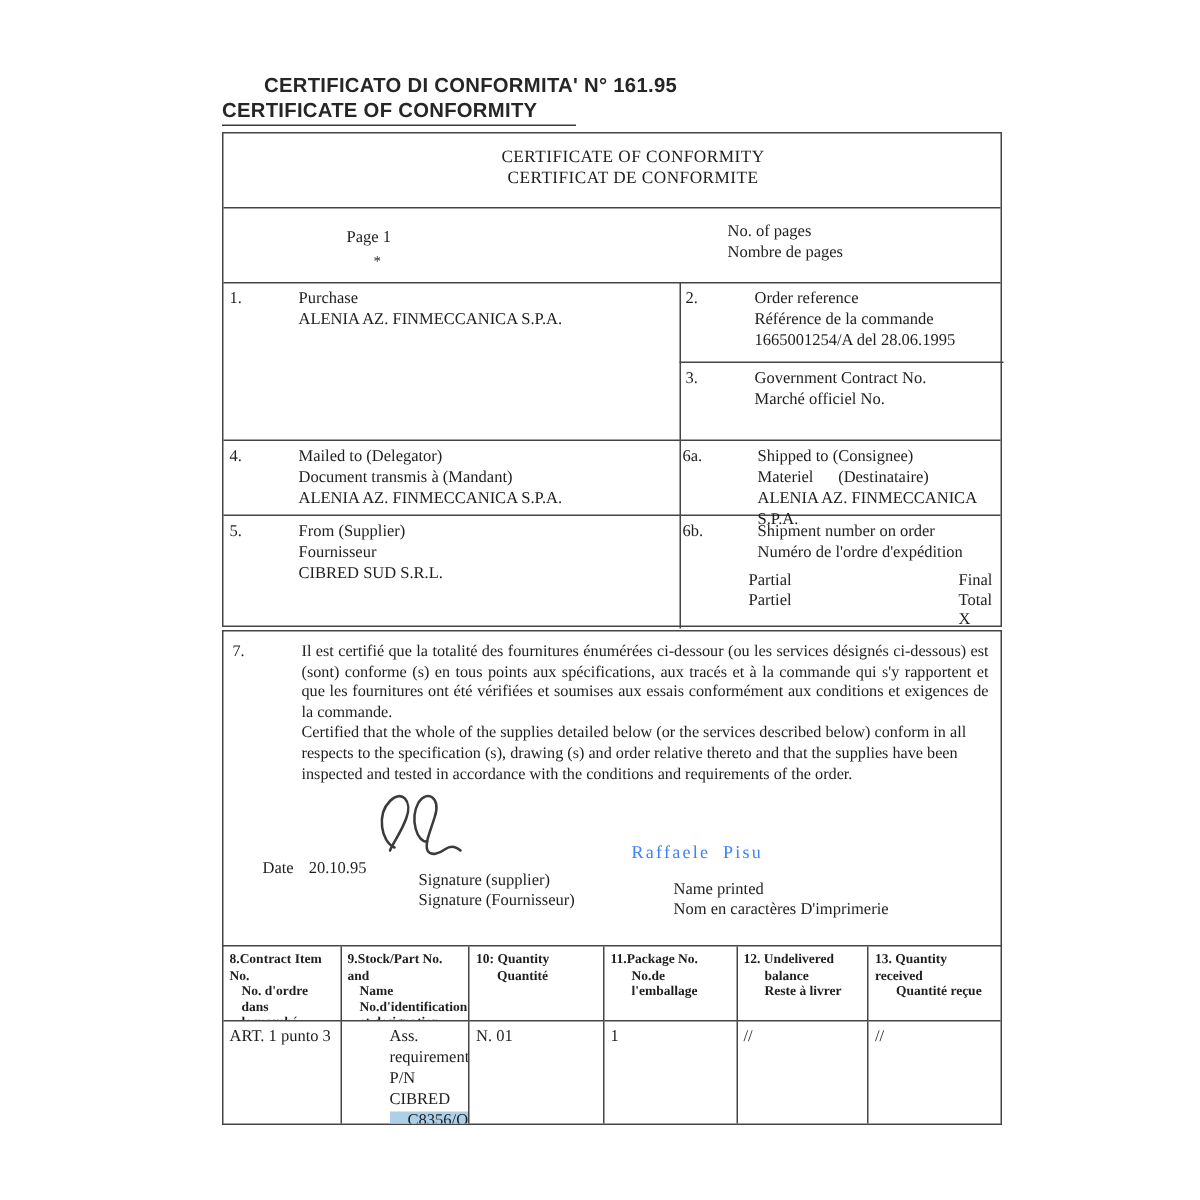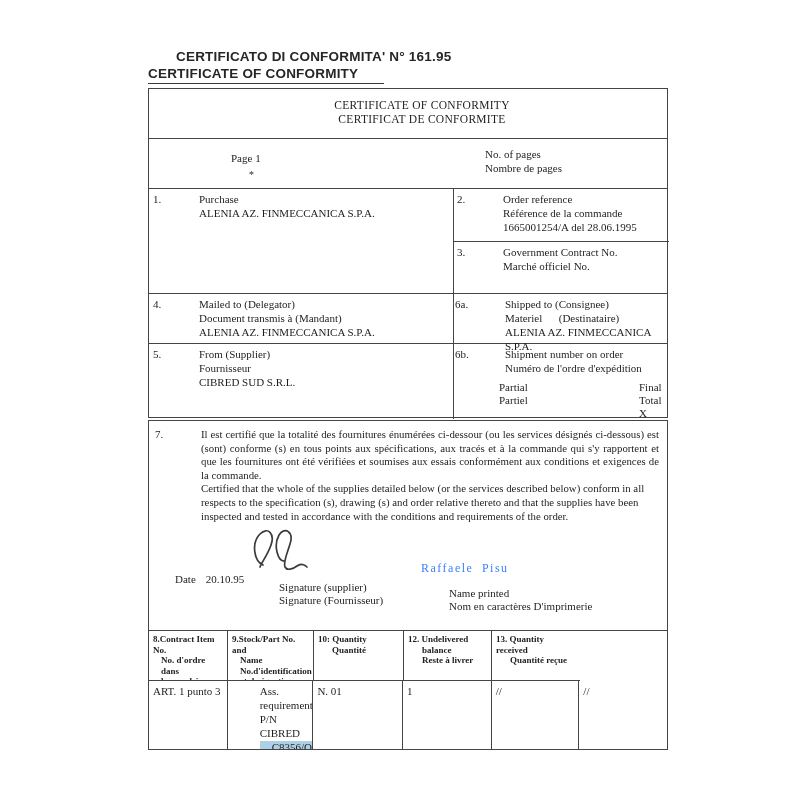--- a/index.html
+++ b/index.html
@@ -195,20 +195,24 @@
       <div class="tcell c9">
         <span>9.Stock/Part No. and</span>
         <span class="ind">Name</span>
         <span class="ind">No.d'identification</span>
         <span class="ind">et designation</span>
       </div>
       <div class="tcell c10">
         <span>10: Quantity</span>
         <span class="ind2">Quantité</span>
       </div>
+      <div class="tcell c11">
+        <span>11.Package No.</span>
+        <span class="ind2">No.de l'emballage</span>
+      </div>
       <div class="tcell c12">
         <span>12. Undelivered</span>
         <span class="ind2">balance</span>
         <span class="ind2">Reste à livrer</span>
       </div>
       <div class="tcell c13">
         <span>13. Quantity received</span>
         <span class="ind2">Quantité reçue</span>
       </div>
     </div>

